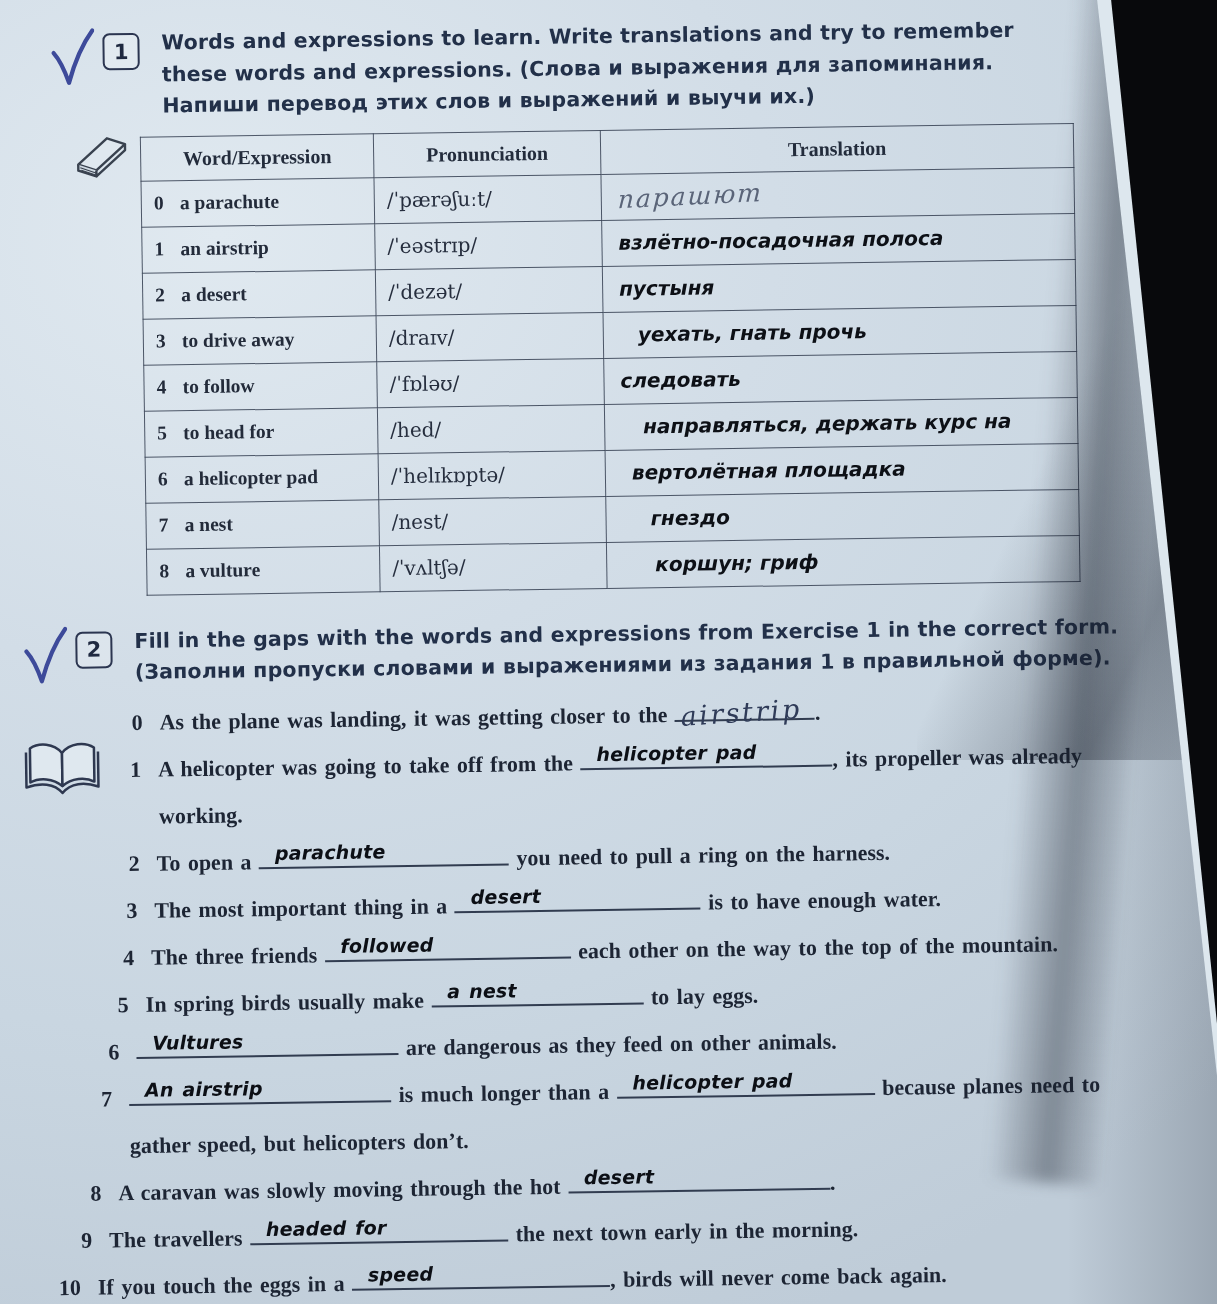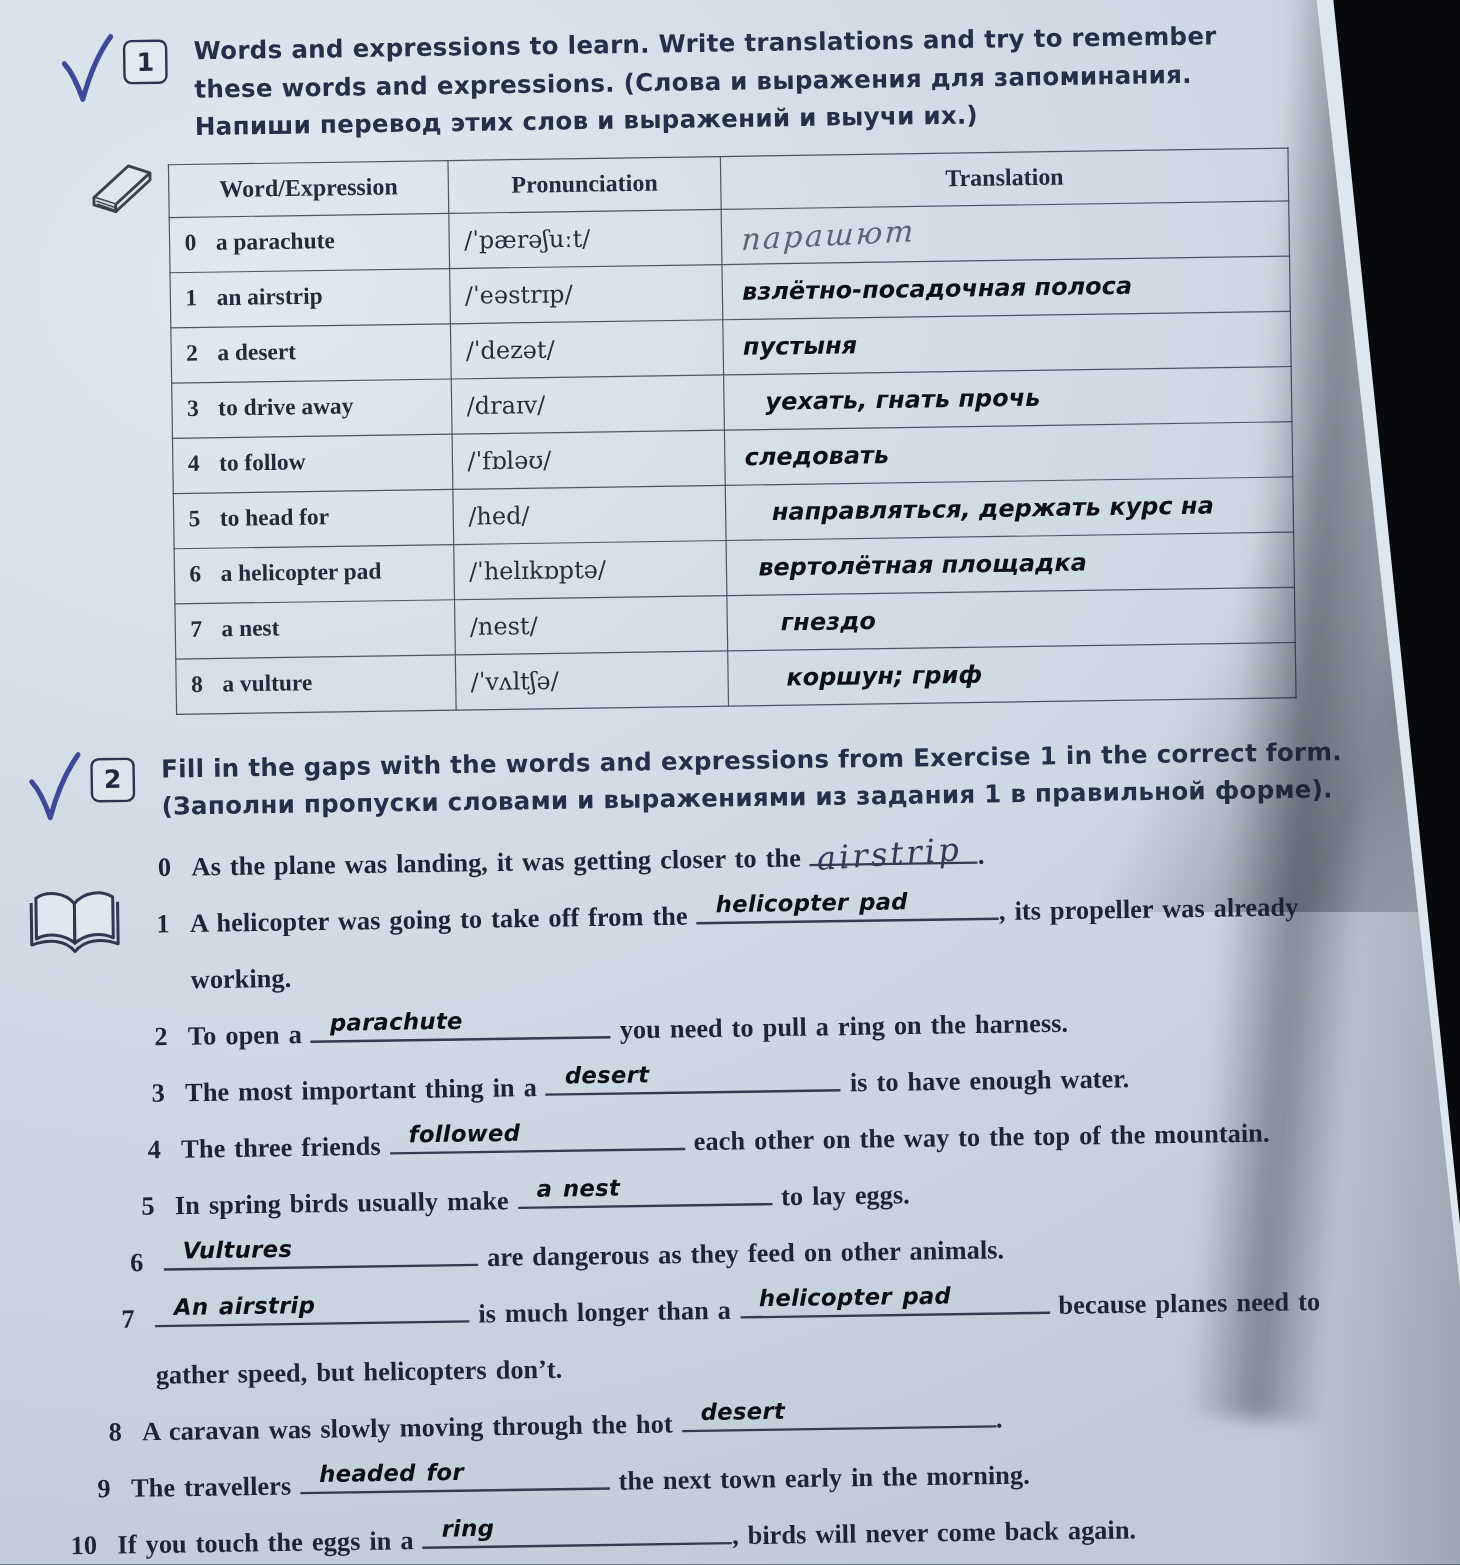--- a/index.html
+++ b/index.html
@@ -254,21 +254,21 @@
           <div class="item">
             <span class="inum">8</span>
             <span class="itext">A caravan was slowly moving through the hot <span class="gap" style="width: 262px;"><span class="ans">desert</span></span>.</span>
           </div>
           <div class="item">
             <span class="inum">9</span>
             <span class="itext">The travellers <span class="gap" style="width: 258px;"><span class="ans">headed for</span></span> the next town early in the morning.</span>
           </div>
           <div class="item">
             <span class="inum">10</span>
-            <span class="itext">If you touch the eggs in a <span class="gap" style="width: 258px;"><span class="ans">ring</span></span>, birds will never come back again.</span>
+            <span class="itext">If you touch the eggs in a <span class="gap" style="width: 258px;"><span class="ans">speed</span></span>, birds will never come back again.</span>
           </div>
         </div>
     </section>
 
   </div>
 
   <div class="corner-shade"></div>
   <div class="curl-shadow"></div>
   <div class="right-shade"></div>
 </div>

